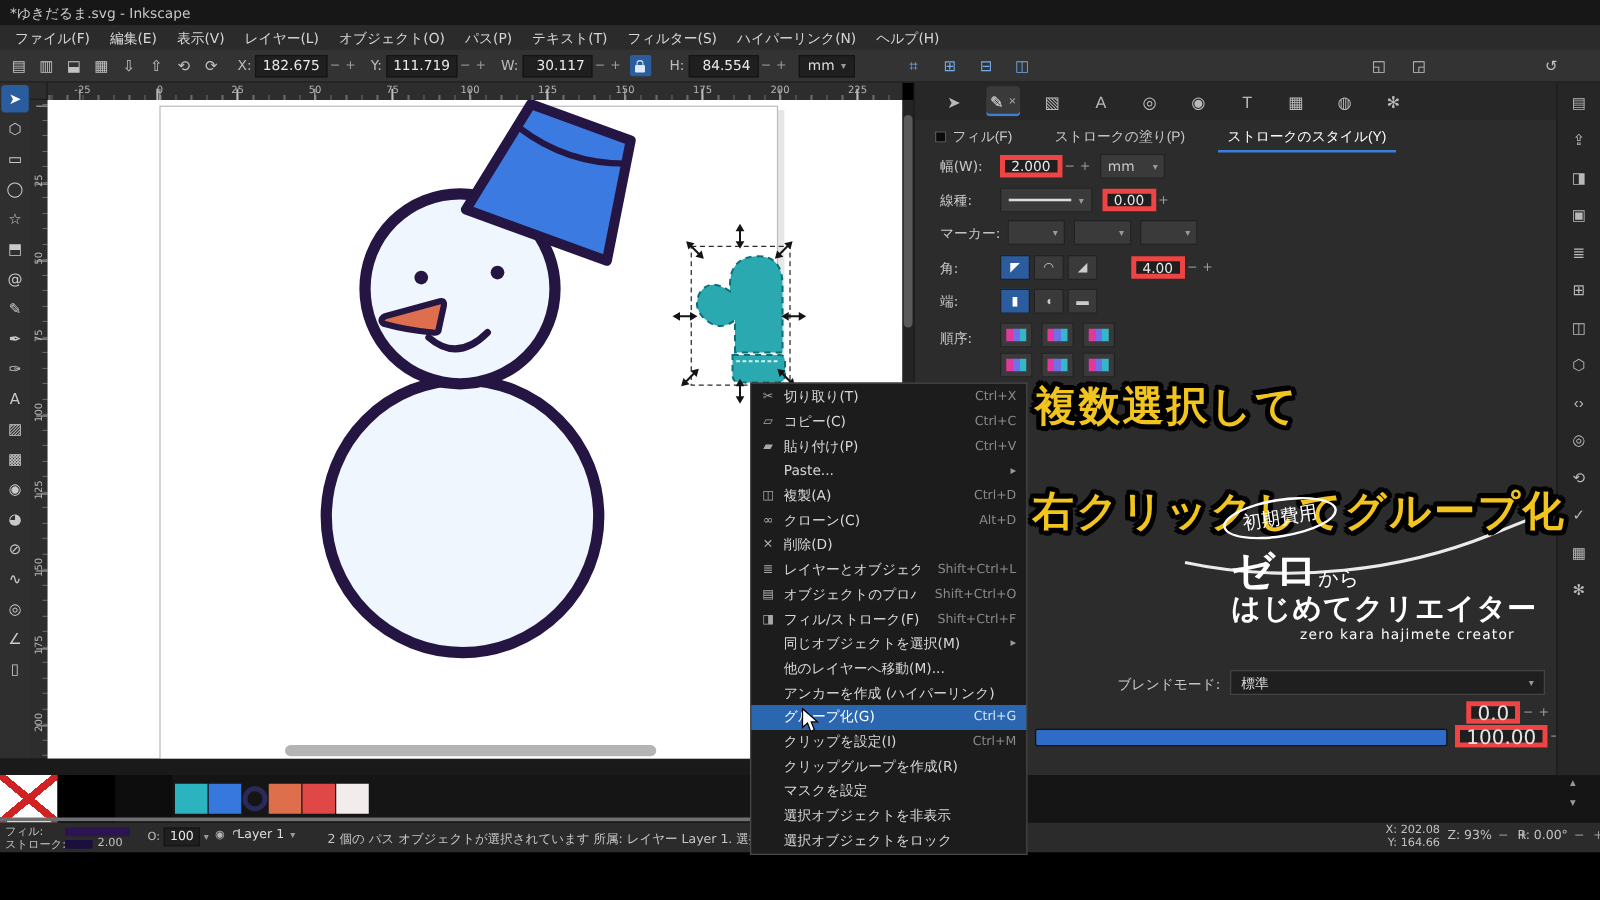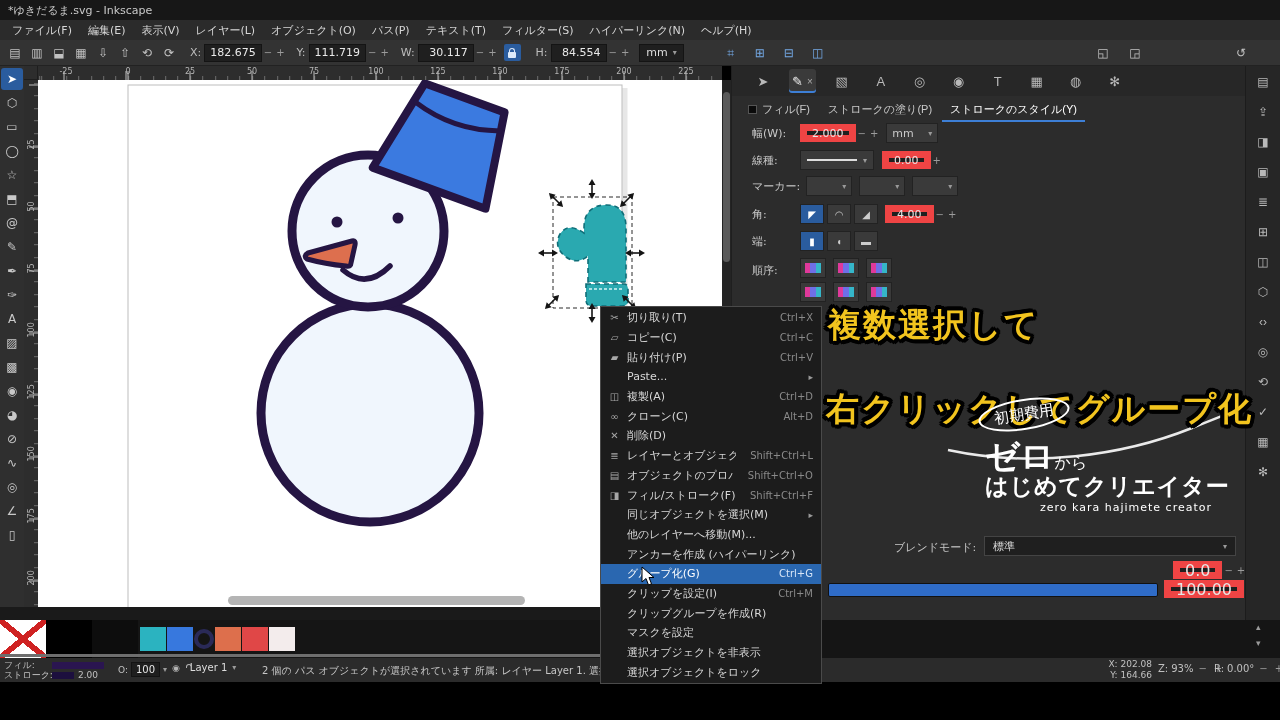--- a/index.html
+++ b/index.html
@@ -70,27 +70,27 @@
 
   
   .dock { left:731px; top:66px; width:514px; height:554px; background:#2c2c2c; border-left:1px solid #1f1f1f; }
   .docktabs { position:absolute; left:0; top:0; width:100%; height:30px; background:#272727; display:flex;
               align-items:center; gap:13px; padding-left:18px; }
   .dtab { min-width:26px; height:24px; padding:0 3px; display:flex; align-items:center; justify-content:center;
           color:#b9b9b9; font-size:13px; border-radius:3px; background:none; border:none; }
   .dtab.active { background:#3a3a3a; box-shadow:inset 0 -2px 0 #3d7fd6; color:#eee; }
   .dtab .tab-close { display:none; font-size:10px; color:#aaa; margin-left:4px; }
   .dtab.active .tab-close { display:inline; }
-  .panel-tabs { position:absolute; left:8px; top:33px; display:flex; gap:2px; font-size:11px; color:#c9c9c9;justify-content:center; }
+  .panel-tabs { position:absolute; left:8px; top:33px; display:flex; gap:18px; font-size:11px; color:#c9c9c9;justify-content:center; }
   .ptab { padding:3px 8px 5px; display:flex; align-items:center; gap:5px; white-space:nowrap; background:none; border:none; color:#c9c9c9; font-size:11px;}
   .ptab.active { color:#fff; box-shadow:inset 0 -2px 0 #3d7fd6; }
   .fill-swatch-ic { width:9px; height:9px; background:#0b0b0b; border:1px solid #555; }
   .row { position:absolute; display:flex; align-items:center; font-size:11px; color:#c9c9c9; }
   .row .lbl { min-width:42px; margin-right:6px; white-space:nowrap; }
-  .mini-field { background:#1f1f1f; border:7px solid #ef4444; height:18px; padding:0 5px; min-width:48px;
+  .mini-field { background:#1f1f1f; border:4px solid #ef4444; height:18px; padding:0 5px; min-width:48px;
                 display:flex; align-items:center; justify-content:flex-end; color:#e6e6e6; }
   .dash-select { width:74px; height:20px; background:#3a3a3a; border:1px solid #222; display:flex; align-items:center;
                  gap:6px; padding:0 6px; margin-right:8px; }
   .dash-line { flex:1; border-top:2px solid #ddd; }
   .mk-select { width:46px; height:20px; background:#3a3a3a; border:1px solid #222; display:flex; align-items:center;
                justify-content:flex-end; padding:0 5px; margin-right:7px; }
   .sq-btn { width:24px; height:20px; background:#3a3a3a; border:1px solid #222; color:#ccc; font-size:10px;
             display:flex; align-items:center; justify-content:center; margin-right:3px; }
   .sq-btn.active { background:#2a5c9e; color:#fff; }
   .order-grid { display:grid; grid-template-columns:repeat(3,29px); gap:4px; }
@@ -487,21 +487,21 @@
     </div>
 
     <div class="row" style="left:20px; top:138px;">
       <span class="lbl">角:</span>
       <span style="display:flex">
 
       <button class="sq-btn active">◤</button>
           <button class="sq-btn">◠</button>
           <button class="sq-btn">◢</button>
         </span>
-      <div class="mini-field" style="min-width:42px; margin-left:4px">4.00</div>
+      <div class="mini-field" style="min-width:42px; margin-left:24px">4.00</div>
       <span class="st">−</span>
       <span class="st">+</span>
     </div>
 
     <div class="row" style="left:20px; top:165px;">
       <span class="lbl">端:</span>
       <span style="display:flex">
 
       <button class="sq-btn active">▮</button>
           <button class="sq-btn">◖</button>

